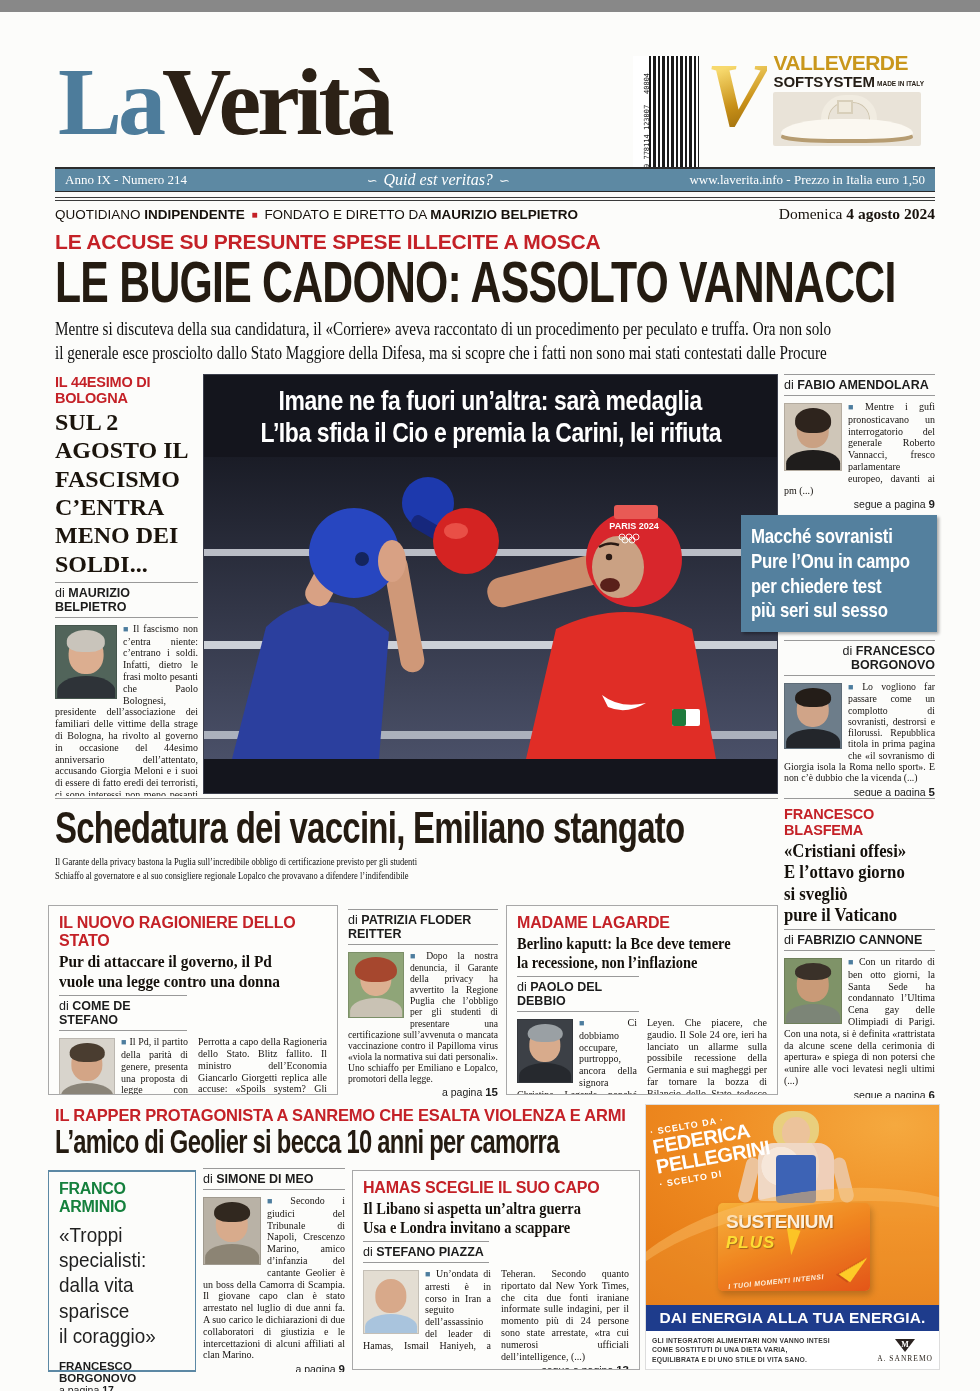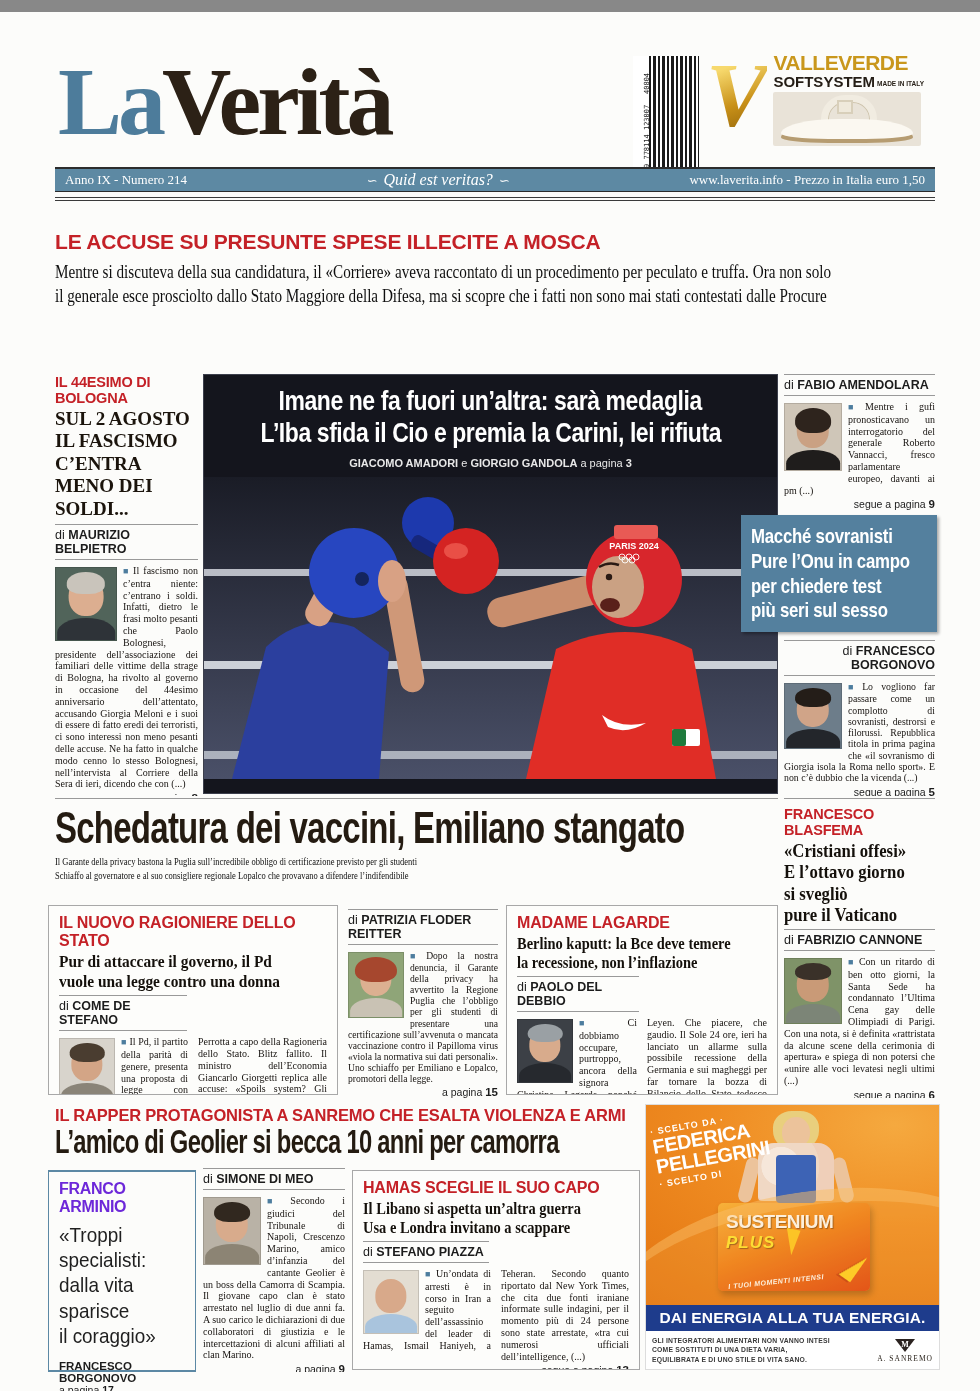--- a/index.html
+++ b/index.html
@@ -63,21 +63,21 @@
   .box-hl div{white-space:nowrap;}
   
   .photo-frame{background:#14151d;border:1px solid #3c3f4c;box-sizing:border-box;overflow:hidden;}
   .ph-hl{color:#fff;text-align:center;font-weight:bold;font-size:28px;line-height:1.14;letter-spacing:-.5px;padding-top:10px;}
   .ph-by{color:#e8e8e8;text-align:center;font-size:11px;margin-top:8px;}
   .ph-by b{font-weight:bold;}
   .onu{background:#54809e;color:#fff;padding:9px 10px;box-shadow:2px 2px 3px #0005;}
   .onu .sqz div{font-weight:bold;font-size:21px;line-height:1.18;letter-spacing:-.3px;}
   
   .arminio-box{border:1px solid #5c88a4;border-top-width:2px;border-bottom-width:2px;box-sizing:border-box;padding:8px 10px;}
-  .arminio-k{color:#6d28d9;font-weight:bold;font-size:16px;letter-spacing:-.3px;}
+  .arminio-k{color:#15803d;font-weight:bold;font-size:16px;letter-spacing:-.3px;}
   .arminio-q div{font-size:21px;line-height:1.2;color:#1f1f1f;white-space:nowrap;}
   
   .ad{box-sizing:border-box;overflow:hidden;border:1px solid #ddd;}
   .ad-orange{position:relative;height:200px;background:
         radial-gradient(140% 120% at 85% 10%,#f5a93f 0%,#ef8c22 45%,#e2720f 100%);overflow:hidden;}
   .ad-orange::after{content:"";position:absolute;left:-40px;bottom:-90px;width:420px;height:190px;border-radius:50%;
         background:#f7b04a33;border-top:14px solid #f9c06b66;transform:rotate(-8deg);}
   .ad-rot{position:absolute;left:8px;top:12px;transform:rotate(-10deg);color:#fff;}
   .ad-rot .s{font-size:9px;font-weight:bold;letter-spacing:1px;}
   .ad-rot .n{font-size:20px;font-weight:bold;line-height:1;letter-spacing:-.5px;}
@@ -133,52 +133,59 @@
     </div>
   </div>
 
   <div class="abs dateband" style="left:55px;top:155px;gap:24px;">
     <span>Anno IX - Numero 214</span>
     <span class="motto"><span class="fl">∽</span><span>Quid est veritas?</span><span class="fl">∽</span></span>
     <span>www.laverita.info - Prezzo in Italia euro 1,50</span>
   </div>
   <div class="abs band-underline" style="left:55px;top:185px;"></div>
 
+  <div class="abs qualifier" style="left:55px;top:193px;">
+    <span>
+      <span>QUOTIDIANO</span>
+      <b>INDIPENDENTE</b>
+      <span class="rsq">■</span>
+      <span>FONDATO E DIRETTO DA</span>
+      <b>MAURIZIO BELPIETRO</b>
+    </span>
+    <span class="q-date">
+      <span>Domenica</span>
+      <b>4 agosto 2024</b>
+    </span>
+  </div>
 
   <div class="abs" style="left:55px;top:218px;width:880px;">
     <div class="kicker" style="font-size:21px;">LE ACCUSE SU PRESUNTE SPESE ILLECITE A MOSCA</div>
+    <div><span class="sqz hl" style="font-size:57px;transform:scaleX(.75);">LE BUGIE CADONO: ASSOLTO VANNACCI</span></div>
     <div class="serifsub" style="font-size:18.5px;line-height:1.3;margin-top:6px;">
       <div><span class="sqz" style="transform:scaleX(.82);">Mentre si discuteva della sua candidatura, il «Corriere» aveva raccontato di un procedimento per peculato e truffa. Ora non solo</span></div>
       <div><span class="sqz" style="transform:scaleX(.82);">il generale esce prosciolto dallo Stato Maggiore della Difesa, ma si scopre che i fatti non sono mai stati contestati dalle Procure</span></div>
     </div>
   </div>
 
   <div class="abs" style="left:55px;top:362px;width:143px;height:422px;overflow:hidden;">
     <div class="kicker" style="font-size:14.5px;">IL 44ESIMO DI BOLOGNA</div>
-    <div class="colhead" style="font-size:19px;line-height:1.18;margin-top:2px;">SUL 2 AGOSTO IL FASCISMO C’ENTRA MENO DEI SOLDI...</div>
+    <div class="colhead" style="font-size:24px;line-height:1.18;margin-top:2px;">SUL 2 AGOSTO IL FASCISMO C’ENTRA MENO DEI SOLDI...</div>
     <div class="byline"><span>di</span> <b>MAURIZIO BELPIETRO</b></div>
     <div class="headshot" style="--bg:#51645a;--skin:#dcae90;--hair:#c9c4bb;--shirt:#2e3338;background:#51645a;">
         <div class="hair"></div>
       </div>
     <p class="body" style="margin:0;"><span class="sq">■</span><span>Il fascismo non c’entra niente: c’entrano i soldi. Infatti, dietro le frasi molto pesanti che Paolo Bolognesi, presidente dell’associazione dei familiari delle vittime della strage di Bologna, ha rivolto al governo in occasione del 44esimo anniversario dell’attentato, accusando Giorgia Meloni e i suoi di essere di fatto eredi dei terroristi, ci sono interessi non meno pesanti delle accuse. Ne ha fatto in qualche modo cenno lo stesso Bolognesi, nell’intervista al Corriere della Sera di ieri, dicendo che con (...)</span></p>
     <div class="segue"><span>segue a pagina</span> <b>8</b></div>
 
   </div>
 
   <div class="abs photo-frame" style="left:203px;top:362px;width:575px;height:420px;">
     <div class="ph-hl">
       <div><span class="sqz ctr" style="transform:scaleX(.82);">Imane ne fa fuori un’altra: sarà medaglia</span></div>
       <div><span class="sqz ctr" style="transform:scaleX(.82);">L’Iba sfida il Cio e premia la Carini, lei rifiuta</span></div>
-    </div>
-    <div class="ph-by">
-      <b>GIACOMO AMADORI</b>
-      <span>e</span>
-      <b>GIORGIO GANDOLA</b>
-      <span>a pagina</span>
-      <b>3</b>
     </div>
     <svg width="573" height="302" viewBox="0 0 573 302" style="display:block;margin-top:8px;">
       <defs>
         <linearGradient id="bgph" x1="0" y1="0" x2="0" y2="1">
           <stop offset="0" stop-color="#1a1c26"></stop>
             <stop offset="1" stop-color="#4a5068"></stop>
         </linearGradient>
       </defs>
       <rect width="573" height="302" fill="url(#bgph)"></rect>
       <rect y="92" width="573" height="7" fill="#dde1e8" opacity="0.8"></rect>

